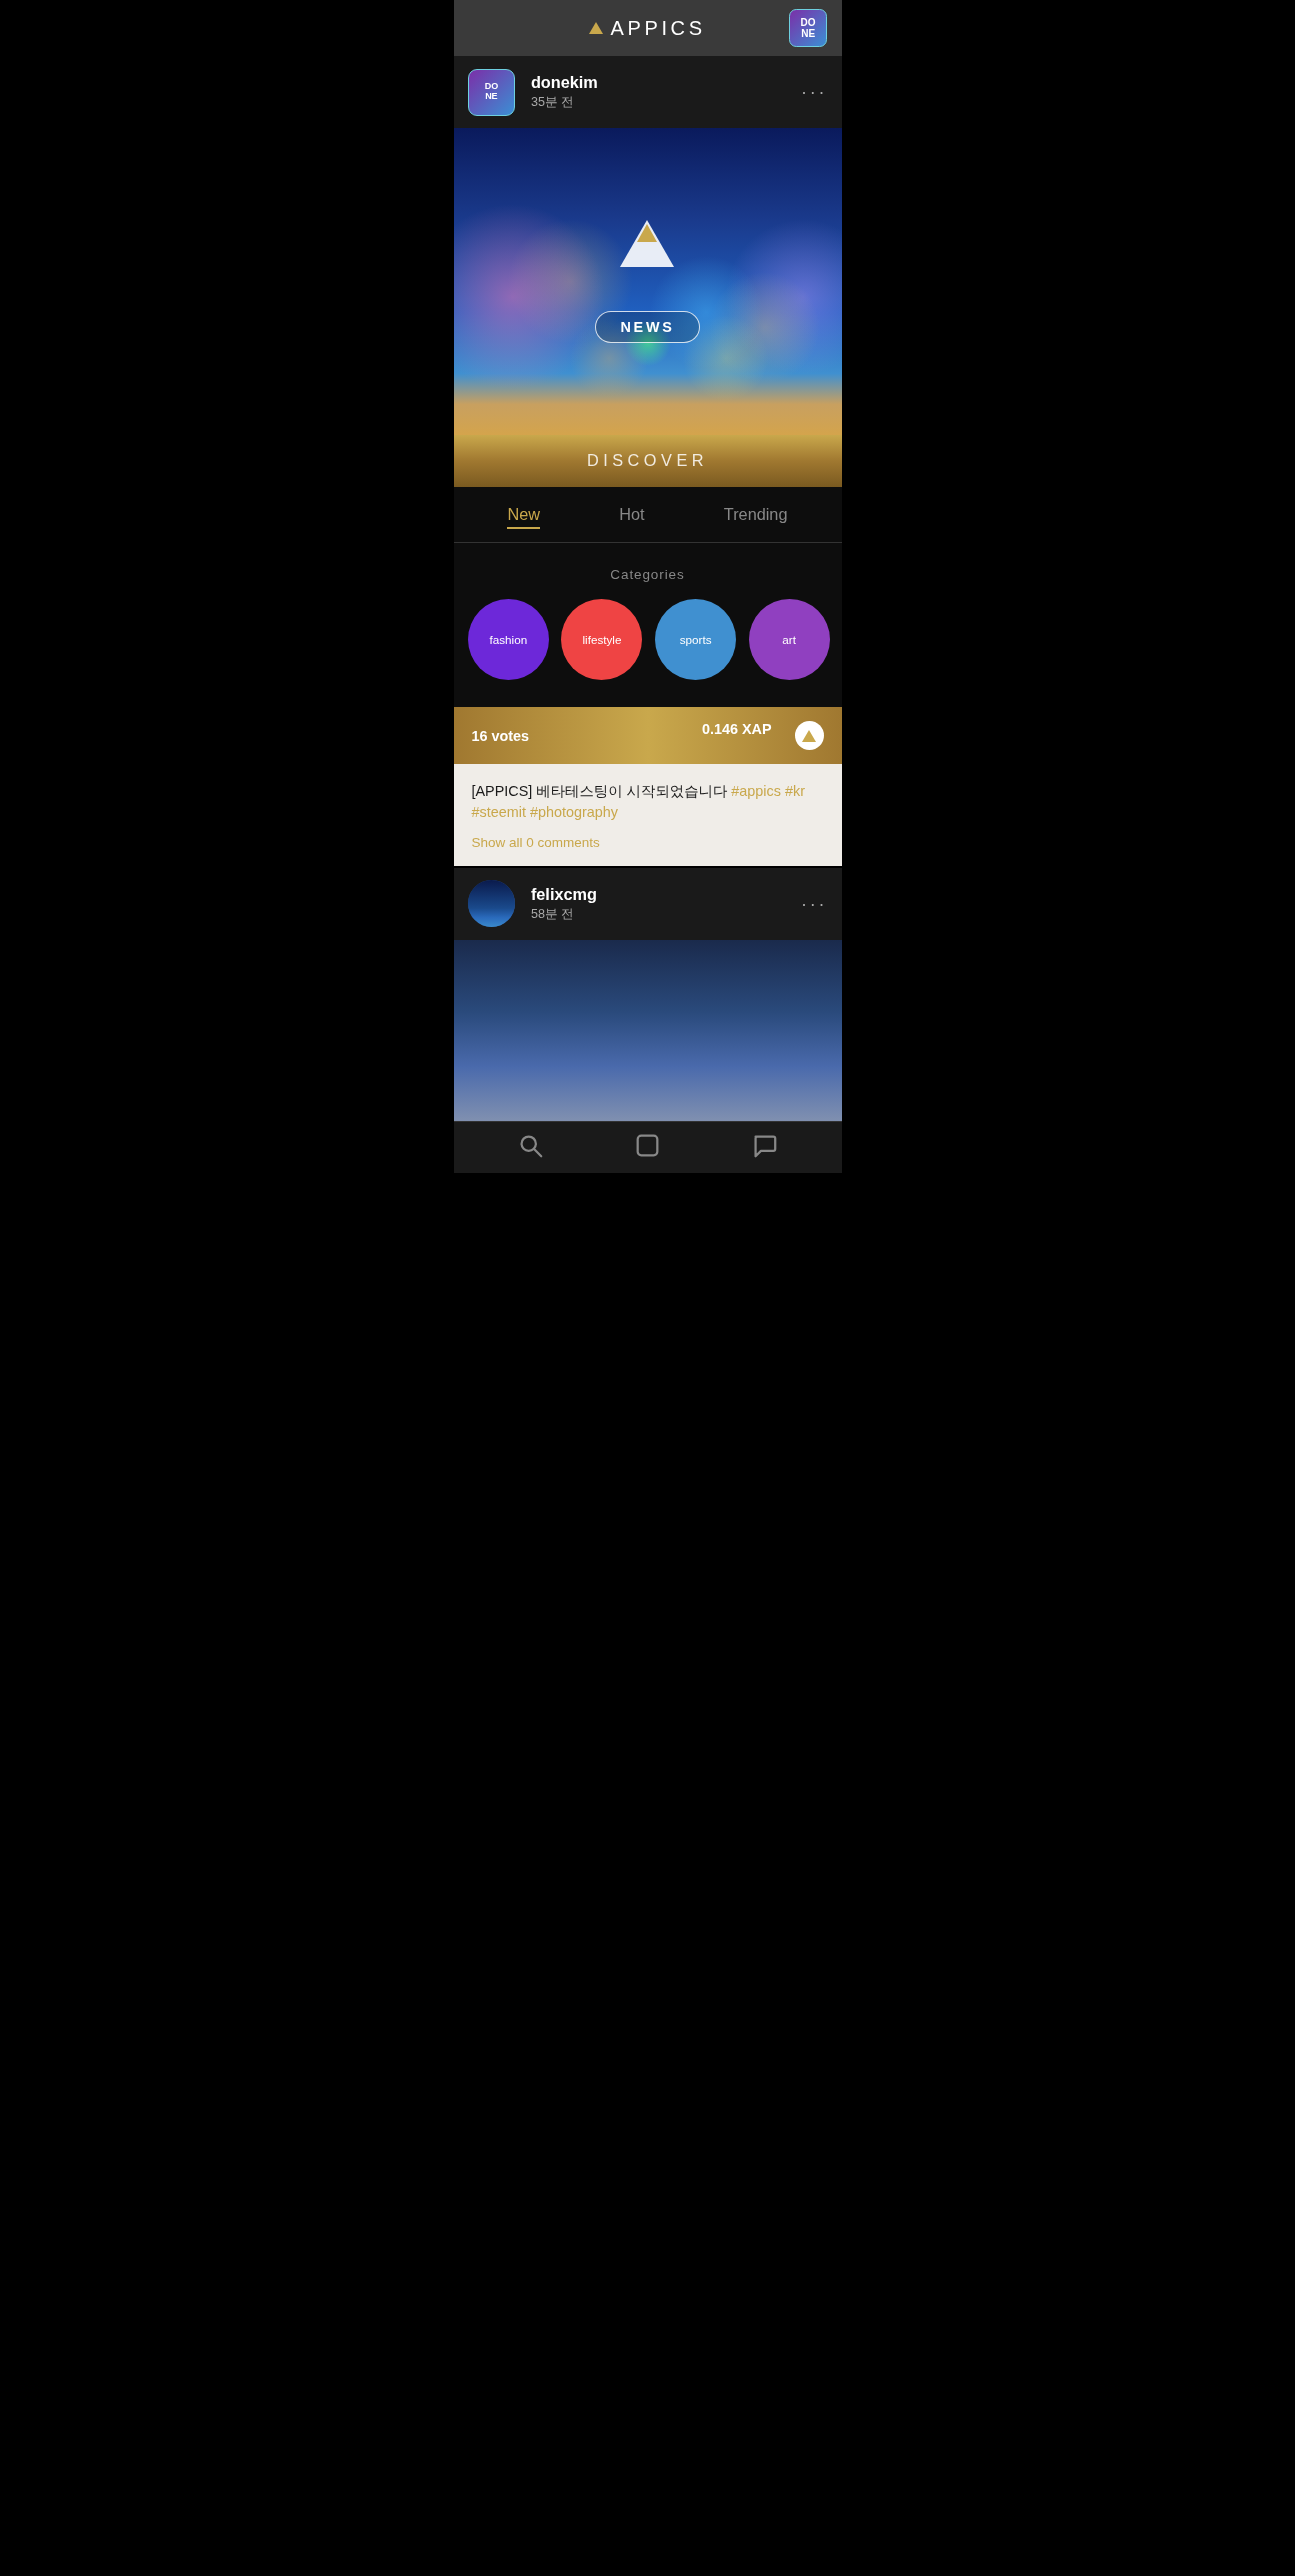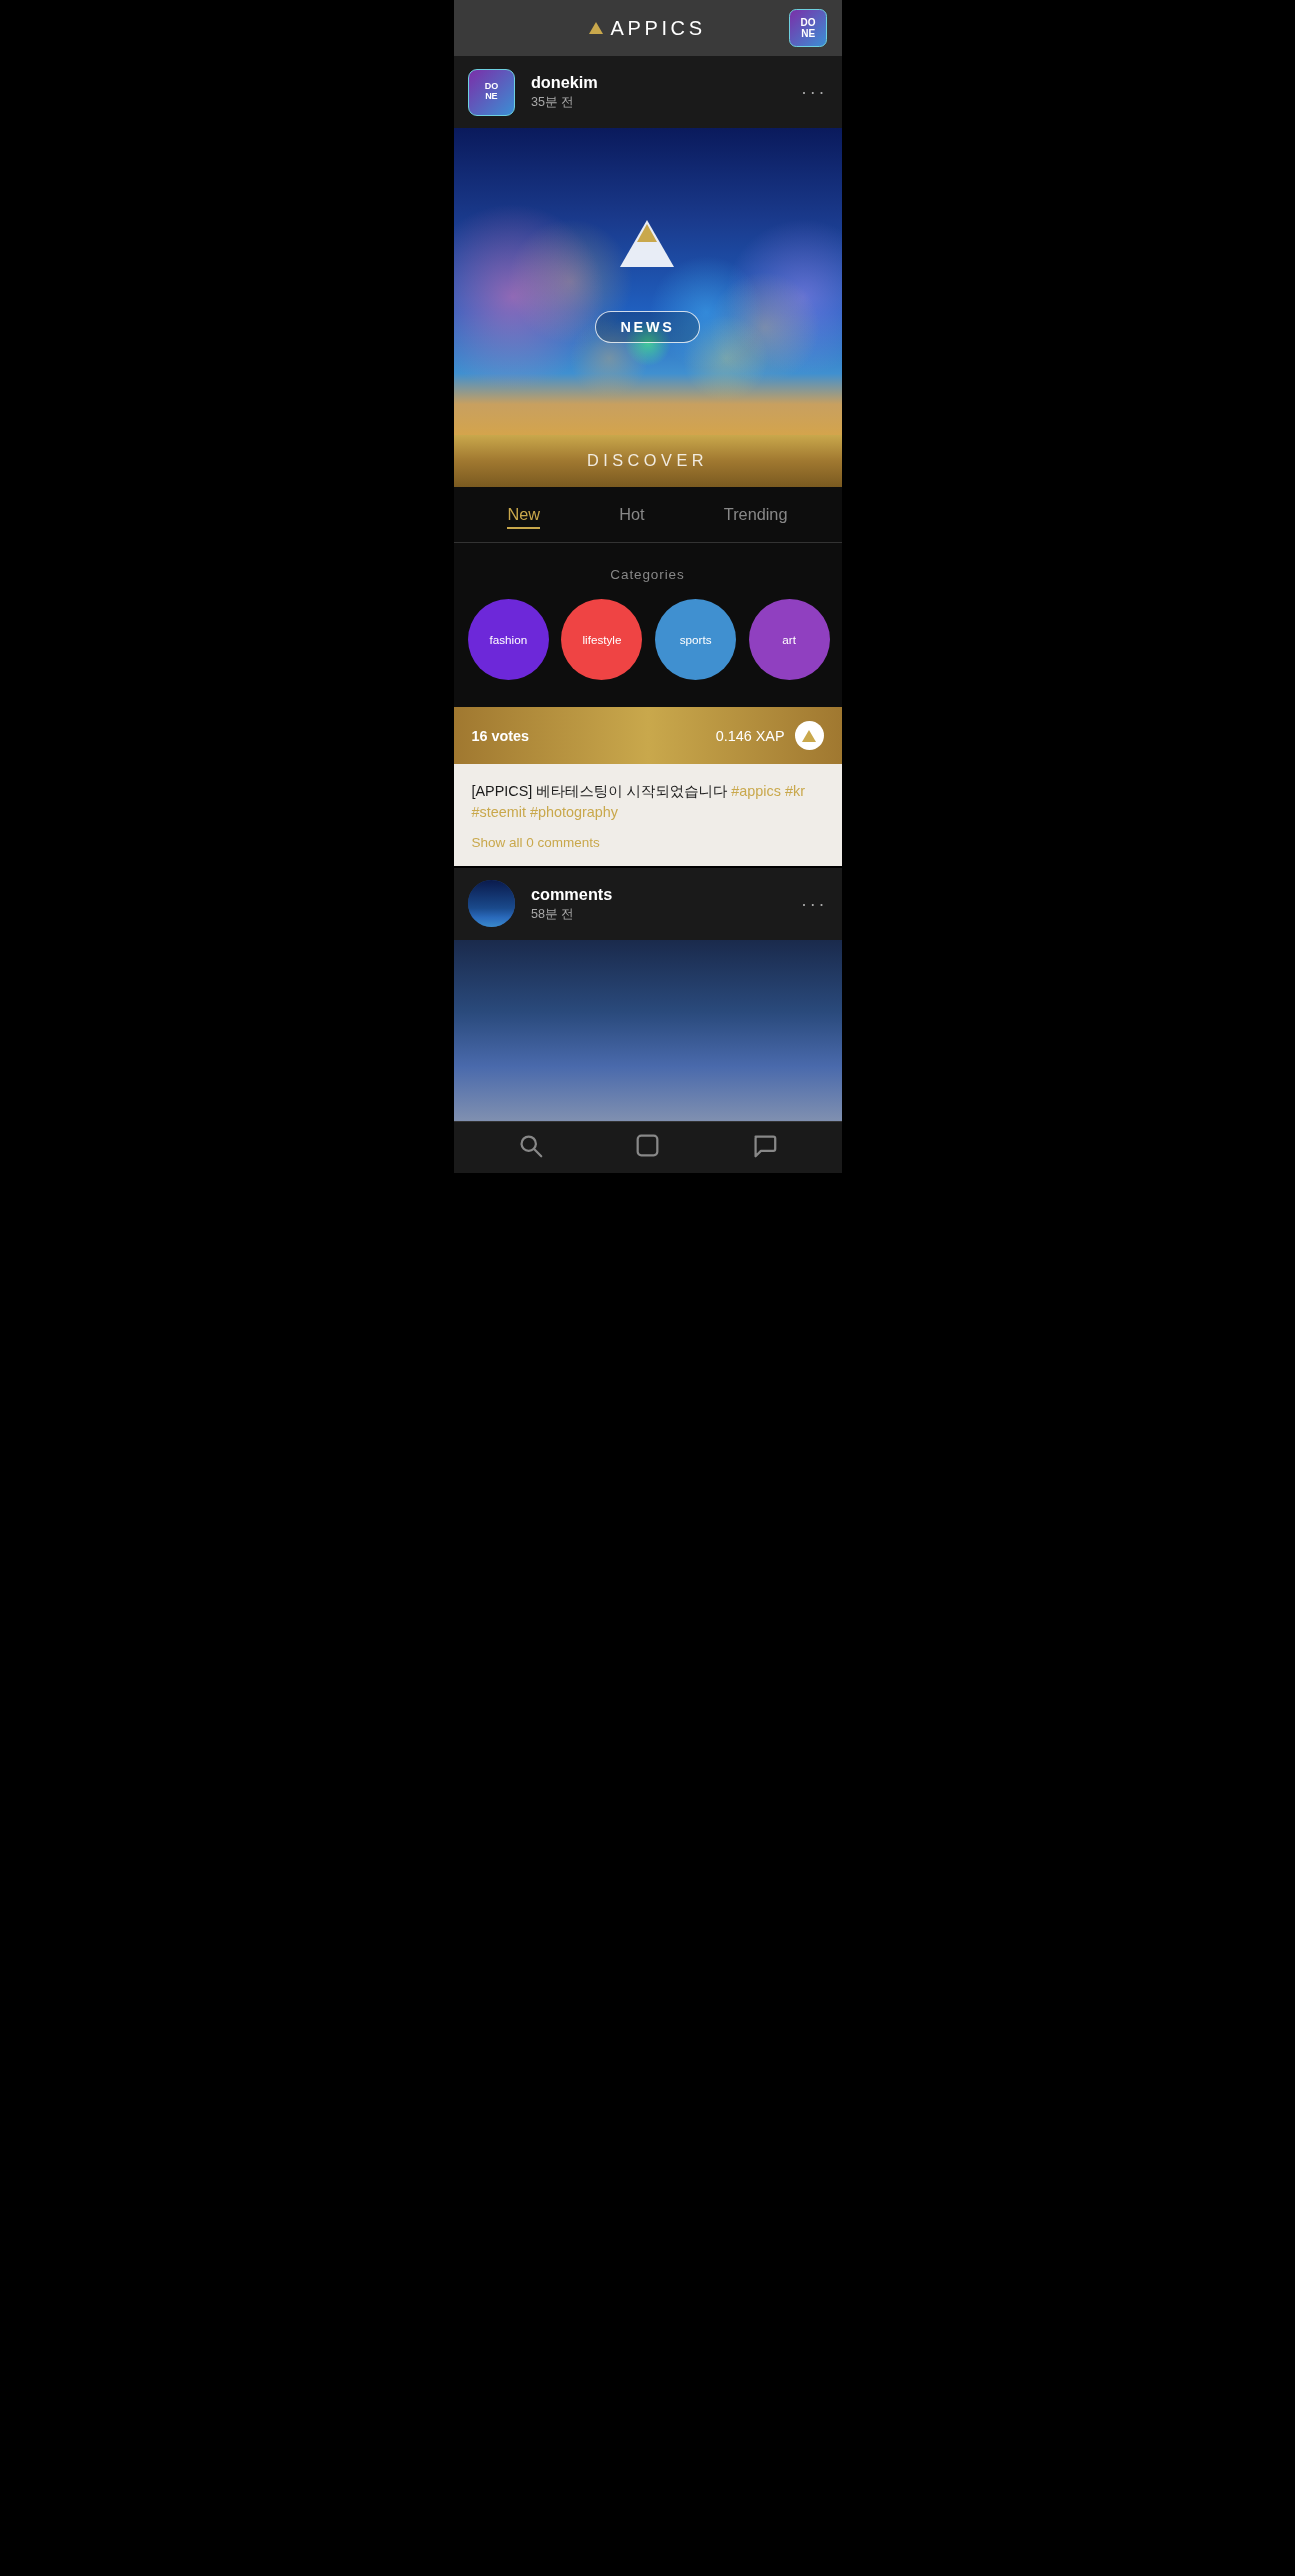--- a/index.html
+++ b/index.html
@@ -265,24 +265,23 @@
       padding: 14.4px 18px;
     }
     .votes-count {
       color: #fff;
       font-size: 14.4px;
       font-weight: 600;
     }
     .xap-amount {
       color: #fff;
       font-size: 14.4px;
-      font-weight: 400;
-      display: flex;
-      align-items: center;
-      gap: 10px;
+      font-weight: 700;
+      display: flex;
+      gap: 23px;
     }
     .upvote-btn {
       width: 29px;
       height: 29px;
       background: #fff;
       border-radius: 50%;
       display: flex;
       align-items: center;
       justify-content: center;
       cursor: pointer;
@@ -470,21 +469,21 @@
     <span class="hashtag"> #photography</span>
   </div>
   <div class="show-comments">Show all 0 comments</div>
 </div>
 
 <div class="post-header-2">
   <div class="avatar-circle-2">
     <div class="city-silhouette"></div>
   </div>
   <div class="post-user-info">
-    <div class="post-username">comments</div>
+    <div class="post-username">felixcmg</div>
     <div class="post-time">58분 전</div>
   </div>
   <div class="more-dots">···</div>
 </div>
 
 <div class="post-image-2"></div>
 
 <nav class="bottom-nav">
   <div class="bottom-nav-item">
     <span class="nav-icon">

